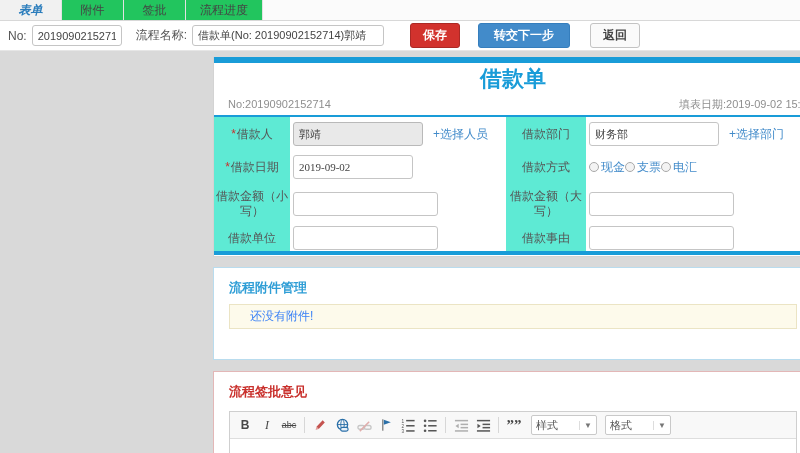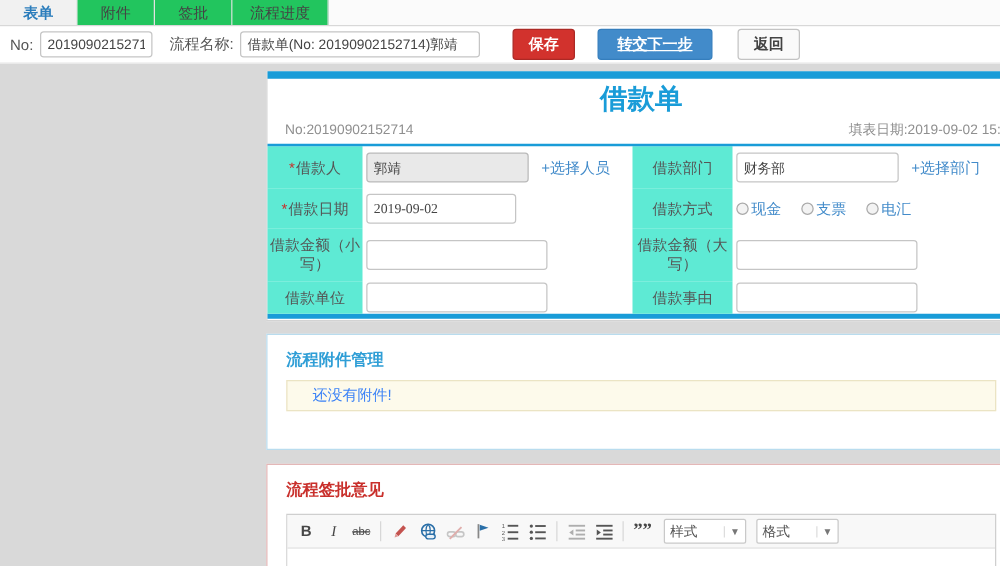--- a/index.html
+++ b/index.html
@@ -3,35 +3,35 @@
 <meta charset="utf-8">
 <style>
   * { margin:0; padding:0; box-sizing:border-box; }
   html,body { width:800px; height:453px; overflow:hidden; background:#d9d9d9;
     font-family:"Liberation Sans","DejaVu Sans",sans-serif; font-size:12px; color:#333; }
 
   
   .tabbar { height:21px; background:#fbfbfb; border-bottom:1px solid #d8d8d8; display:flex; }
   .tab { min-width:62px; padding:0 14px; line-height:20px; text-align:center; background:#22c55e;
     border-right:1px solid #e2e2e2; font-size:12px; color:#444; cursor:pointer; }
-  .tab.active { color:#2b7dbc; background:#f1f1f1; font-weight:bold; }
+  .tab.active { color:#2b7dbc; background:#f1f1f1; font-weight:bold;font-style:italic; }
 
   
   .cmdbar { height:30px; background:#fff; border-bottom:1px solid #e6e6e6; display:flex;
     align-items:center; padding-left:8px; }
   .cmdbar label { color:#555; margin-right:5px; }
   .cmdbar input { height:21px; border:1px solid #c5c5c5; border-radius:3px; padding:0 5px;
     font-size:11px; color:#444; font-family:inherit; }
   .no-input { width:90px; }
   .flow-label { margin-left:14px; }
   .flow-input { width:192px; }
   .btn { border:1px solid transparent; border-radius:3px; font-size:12px; font-weight:bold;
     padding:3px 12px; cursor:pointer; font-family:inherit; }
   .btn-save { margin-left:26px; background:#d2322d; border-color:#ac2925; color:#fff; }
-  .btn-next { margin-left:18px; background:#428bca; border-color:#357ebd; color:#fff; padding:3px 15px;text-decoration:underline; }
+  .btn-next { margin-left:18px; background:#428bca; border-color:#357ebd; color:#fff; padding:3px 15px; }
   .btn-back { margin-left:20px; background:#fafafa; border-color:#c3c3c3; color:#444; }
 
   
   .card { position:absolute; left:213px; width:600px; background:#fff; }
 
   
   .form-card { top:57px; height:200px; border:1px solid #d3d3d3; border-top:none; }
   .form-topbar { height:6px; background:#199cd8; }
   .form-title { text-align:center; color:#199cd8; font-size:22px; font-weight:600;
     line-height:32px; }
@@ -46,21 +46,21 @@
   .req { color:#c9302c; margin-right:1px; }
   .fld { display:flex; align-items:center; padding-left:3px; }
   .fld input { height:24px; border:1px solid #c5c5c5; border-radius:3px; padding:0 5px;
     font-size:11px; color:#444; font-family:Liberation Serif, serif; }
   .inp-borrower { width:130px; background:#e9e9e9; border-color:#b9b9b9 !important; }
   .inp-date { width:120px; }
   .inp-amount-lower, .inp-unit { width:145px; }
   .inp-dept { width:130px; }
   .inp-amount-upper, .inp-reason { width:145px; }
   a.sel-link { color:#428bca; text-decoration:none; margin-left:10px; font-size:12px; }
-  .radio-group { display:flex; align-items:center; gap:16px; }
+  .radio-group { display:flex; align-items:center; gap:0; }
   .radio-opt { display:flex; align-items:center; gap:2px; cursor:pointer; }
   .radio-circle { width:10px; height:10px; border-radius:50%; border:1px solid #a9a9a9;
     background:#f3f3f3; display:inline-block; }
   .radio-opt span.rlabel { color:#428bca; }
   .form-bottombar { height:4px; background:#199cd8; }
 
   
   .attach-card { top:267px; height:93px; border:1px solid #b9dcee; }
   .attach-title { color:#2f9ed6; font-weight:bold; font-size:13px; padding:11px 15px 7px; }
   .attach-empty { margin:0 15px; height:25px; line-height:23px; background:#fdfaeb;

